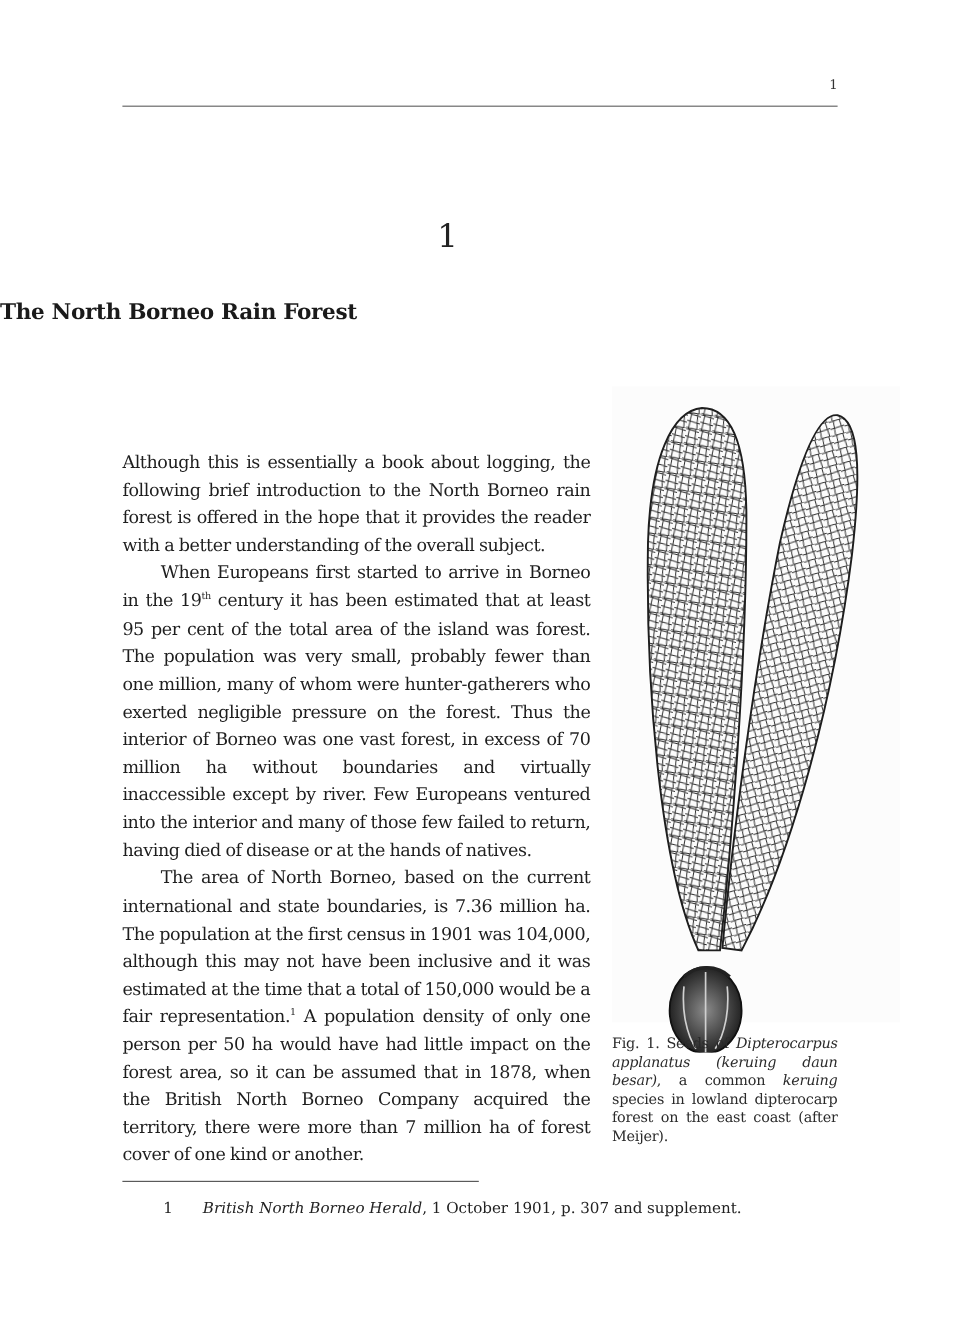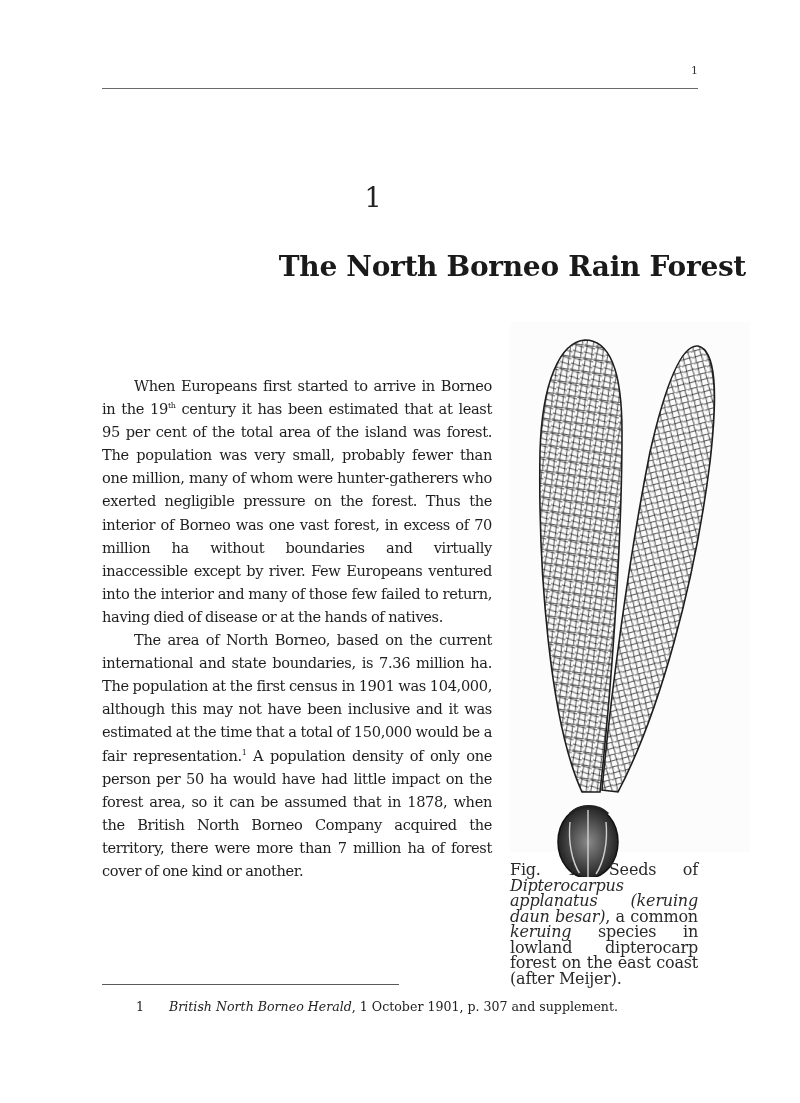--- a/index.html
+++ b/index.html
@@ -15,39 +15,39 @@
     .head-rule {
       position: absolute; left: 102px; top: 88px; width: 596px; height: 0;
       border-top: 1px solid #6a6a6a;
     }
     .chapter-number {
       position: absolute; left: 0; width: 746px; top: 182px;
       text-align: center; font-size: 27px; color: #222;
     }
     .chapter-title {
       position: absolute; left: 0; width: 746px; top: 250px;
-      text-align: right; font-size: 28px; font-weight: bold; color: #1a1a1a;
+      text-align: left; font-size: 18px; font-weight: bold; color: #1a1a1a;
       letter-spacing: -0.3px;
     }
     .body-text {
       position: absolute; left: 102px; top: 374px; width: 390px;
       font-size: 14.6px; line-height: 23.1px; text-align: justify;
       letter-spacing: -0.35px; word-spacing: -0.5px;
     }
     .body-text p { margin: 0; }
     .body-text p.indent { text-indent: 32px; }
     .body-text sup { font-size: 8px; line-height: 0; vertical-align: 6px; }
     .figure {
       position: absolute; left: 510px; top: 322px; width: 240px; height: 530px;
       background: #fcfcfc;
     }
     .figure svg { width: 240px; height: 555px; }
     .caption {
       position: absolute; left: 510px; top: 862px; width: 188px;
-      font-size: 16px; line-height: 15.5px; text-align: justify; color: #2a2a2a;
+      font-size: 12px; line-height: 15.5px; text-align: justify; color: #2a2a2a;
       letter-spacing: -0.2px;
     }
     .caption em { font-style: italic; }
     .footnote-rule {
       position: absolute; left: 102px; top: 984px; width: 297px; height: 0;
       border-top: 1px solid #5a5a5a;
     }
     .footnote {
       position: absolute; left: 102px; top: 999px; width: 600px;
       font-size: 12.6px; color: #222; margin-left: 34px;
@@ -58,20 +58,21 @@
 </head>
 <body>
 
 <div class="running-head">1</div>
 <div class="head-rule"></div>
 
 <div class="chapter-number">1</div>
 <div class="chapter-title">The North Borneo Rain Forest</div>
 
 <div class="body-text">
+  <p>Although this is essentially a book about logging, the following brief introduction to the North Borneo rain forest is offered in the hope that it provides the reader with a better understanding of the overall subject.</p>
   <p class="indent"><span>When Europeans first started to arrive in Borneo in the 19</span><sup>th</sup><span> century it has been estimated that at least 95 per cent of the total area of the island was forest. The population was very small, probably fewer than one million, many of whom were hunter-gatherers who exerted negligible pressure on the forest. Thus the interior of Borneo was one vast forest, in excess of 70 million ha without boundaries and virtually inaccessible except by river. Few Europeans ventured into the interior and many of those few failed to return, having died of disease or at the hands of natives.</span></p>
   <p class="indent"><span>The area of North Borneo, based on the current international and state boundaries, is 7.36 million ha. The population at the first census in 1901 was 104,000, although this may not have been inclusive and it was estimated at the time that a total of 150,000 would be a fair representation.</span><sup>1</sup><span> A population density of only one person per 50 ha would have had little impact on the forest area, so it can be assumed that in 1878, when the British North Borneo Company acquired the territory, there were more than 7 million ha of forest cover of one kind or another.</span></p>
 </div>
 
 <div class="figure">
   <svg viewBox="0 0 240 555">
     <defs>
       <pattern id="vein" width="11" height="13" patternUnits="userSpaceOnUse" patternTransform="rotate(8)">
         <path d="M0 0 L11 2 M0 6 L11 8 M0 12 L11 13 M3 0 L2 13 M8 0 L9 13" stroke="#2a2a2a" stroke-width="0.8" fill="none"></path>
       </pattern>

